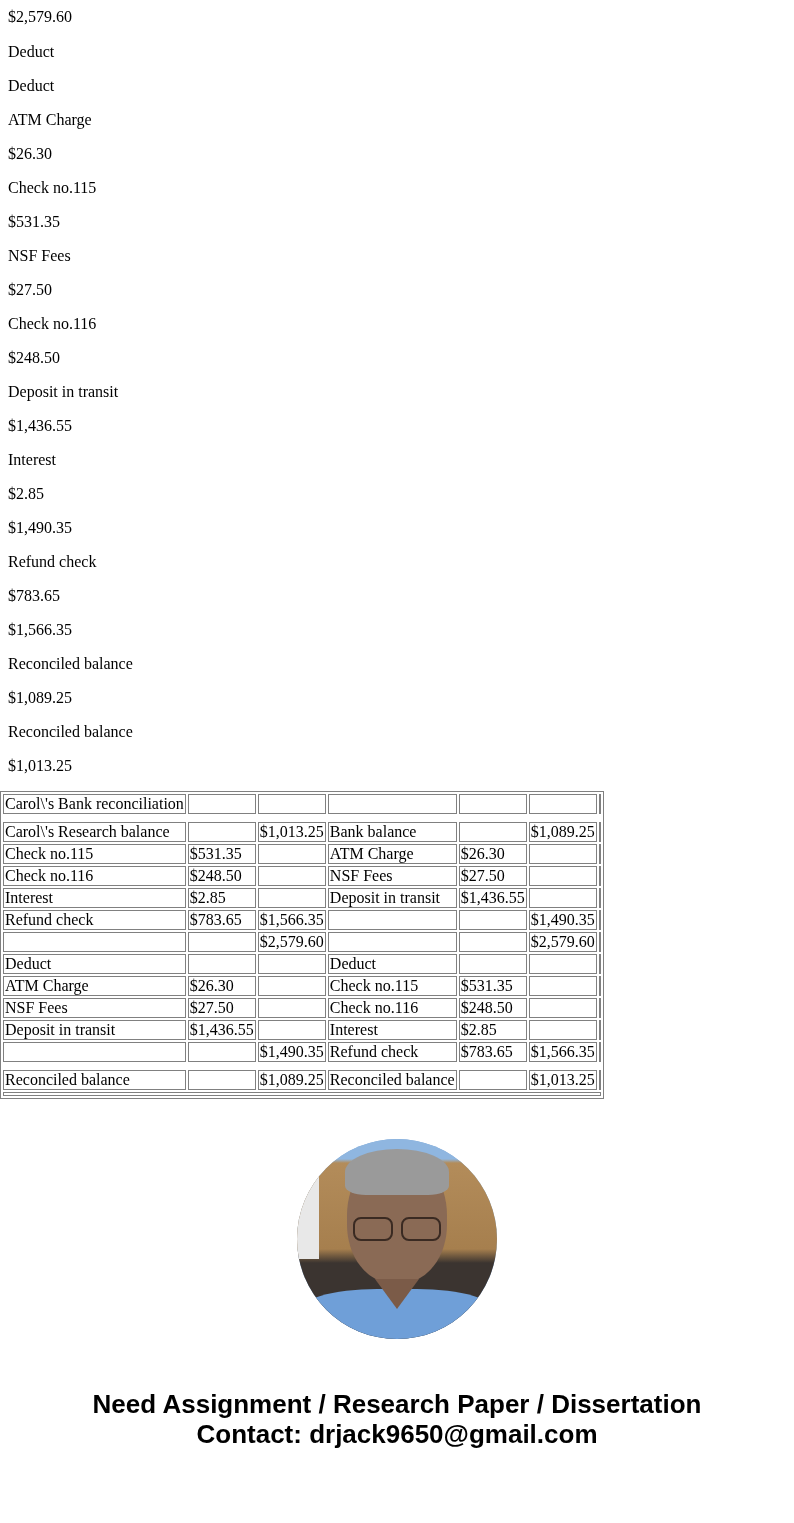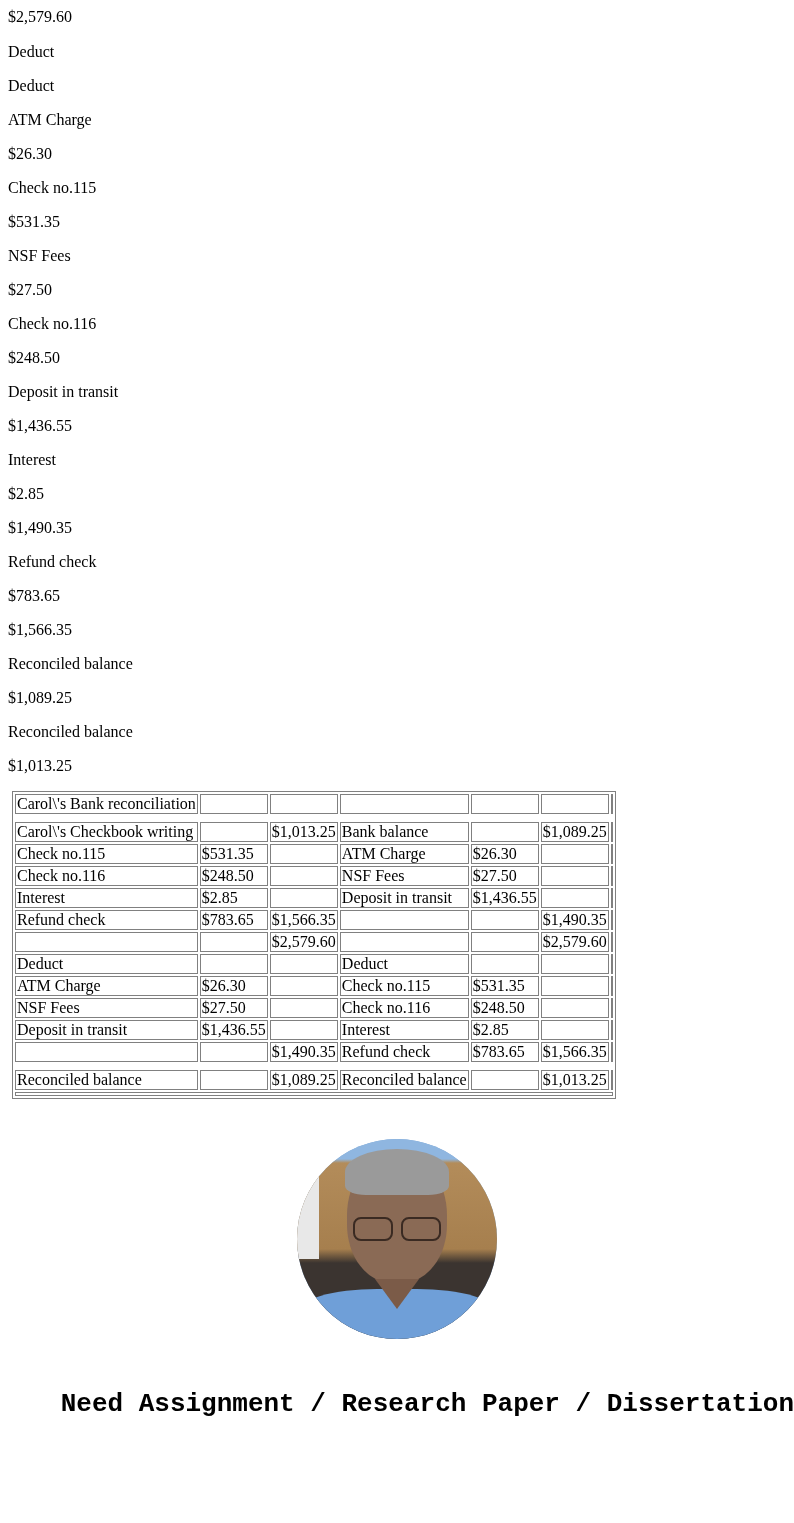--- a/index.html
+++ b/index.html
@@ -5,21 +5,21 @@
   html, body { margin: 0; padding: 0; background: #ffffff; }
   body {
     width: 794px;
     font-family: "Liberation Serif", serif;
     font-size: 16px;
     color: #000;
   }
   .plist { margin: 0; padding: 0 8px; }
   .plist p { margin: 0; height: 34px; line-height: 34px; }
   .plist p:first-child { margin-top: 0; line-height: 34px; height: 35px; }
-  .wrap { padding: 0 12px; margin-top: 8px; }
+  .wrap { padding: 0 0; margin-top: 8px; }
   table.recon {
     border: 1px solid #808080;
     border-collapse: separate;
     border-spacing: 2px;
     font-family: "Liberation Serif", serif;
     font-size: 16px;
   }
   table.recon td {
     border: 1px solid #808080;
     padding: 0 1px;
@@ -51,22 +51,22 @@
   .photo .glasses { position: absolute; left: 56px; top: 78px; width: 88px; height: 22px; }
   .photo .glasses span { position: absolute; top: 0; width: 36px; height: 20px; border: 2px solid #3a2a22; border-radius: 8px; }
   .photo .glasses span.l { left: 0; }
   .photo .glasses span.r { right: 0; }
   .photo .shirt { position: absolute; left: 0; top: 150px; width: 200px; height: 60px;
     background: #6f9fd8; border-radius: 40% 40% 0 0; }
   .photo .collar { position: absolute; left: 78px; top: 140px; width: 44px; height: 30px; background: #7b5b48;
     clip-path: polygon(0 0, 100% 0, 50% 100%); }
   .promo {
     margin-top: 50px;
-    text-align: right;
-    font-family: Liberation Mono, monospace;
+    text-align: center;
+    font-family: Liberation Sans, sans-serif;
     font-weight: bold;
     font-size: 26px;
     line-height: 30px;
     color: #000;
   }
 </style>
 </head>
 <body>
 
 <div class="plist">
@@ -106,21 +106,21 @@
       <td class="c5"></td>
       <td class="c6"></td>
       <td class="cx"></td>
     </tr>
   </thead>
   <tbody>
     <tr class="split">
           <td colspan="7"></td>
         </tr>
     <tr>
-      <td class="c1">Carol\'s Checkbook writing</td>
+      <td class="c1">Carol\'s Research balance</td>
       <td class="c2"></td>
       <td class="c3">$1,013.25</td>
       <td class="c4">Bank balance</td>
       <td class="c5"></td>
       <td class="c6">$1,089.25</td>
       <td class="cx"></td>
     </tr>
     <tr>
       <td class="c1">Check no.115</td>
       <td class="c2">$531.35</td>
@@ -242,13 +242,14 @@
     <div class="hair"></div>
     <div class="glasses">
         <span class="l"></span>
         <span class="r"></span>
       </div>
   </div>
 </div>
 
 <div class="promo">
   <div>Need Assignment / Research Paper / Dissertation</div>
+  <div>Contact: drjack9650@gmail.com</div>
 </div>
 
 </body></html>

